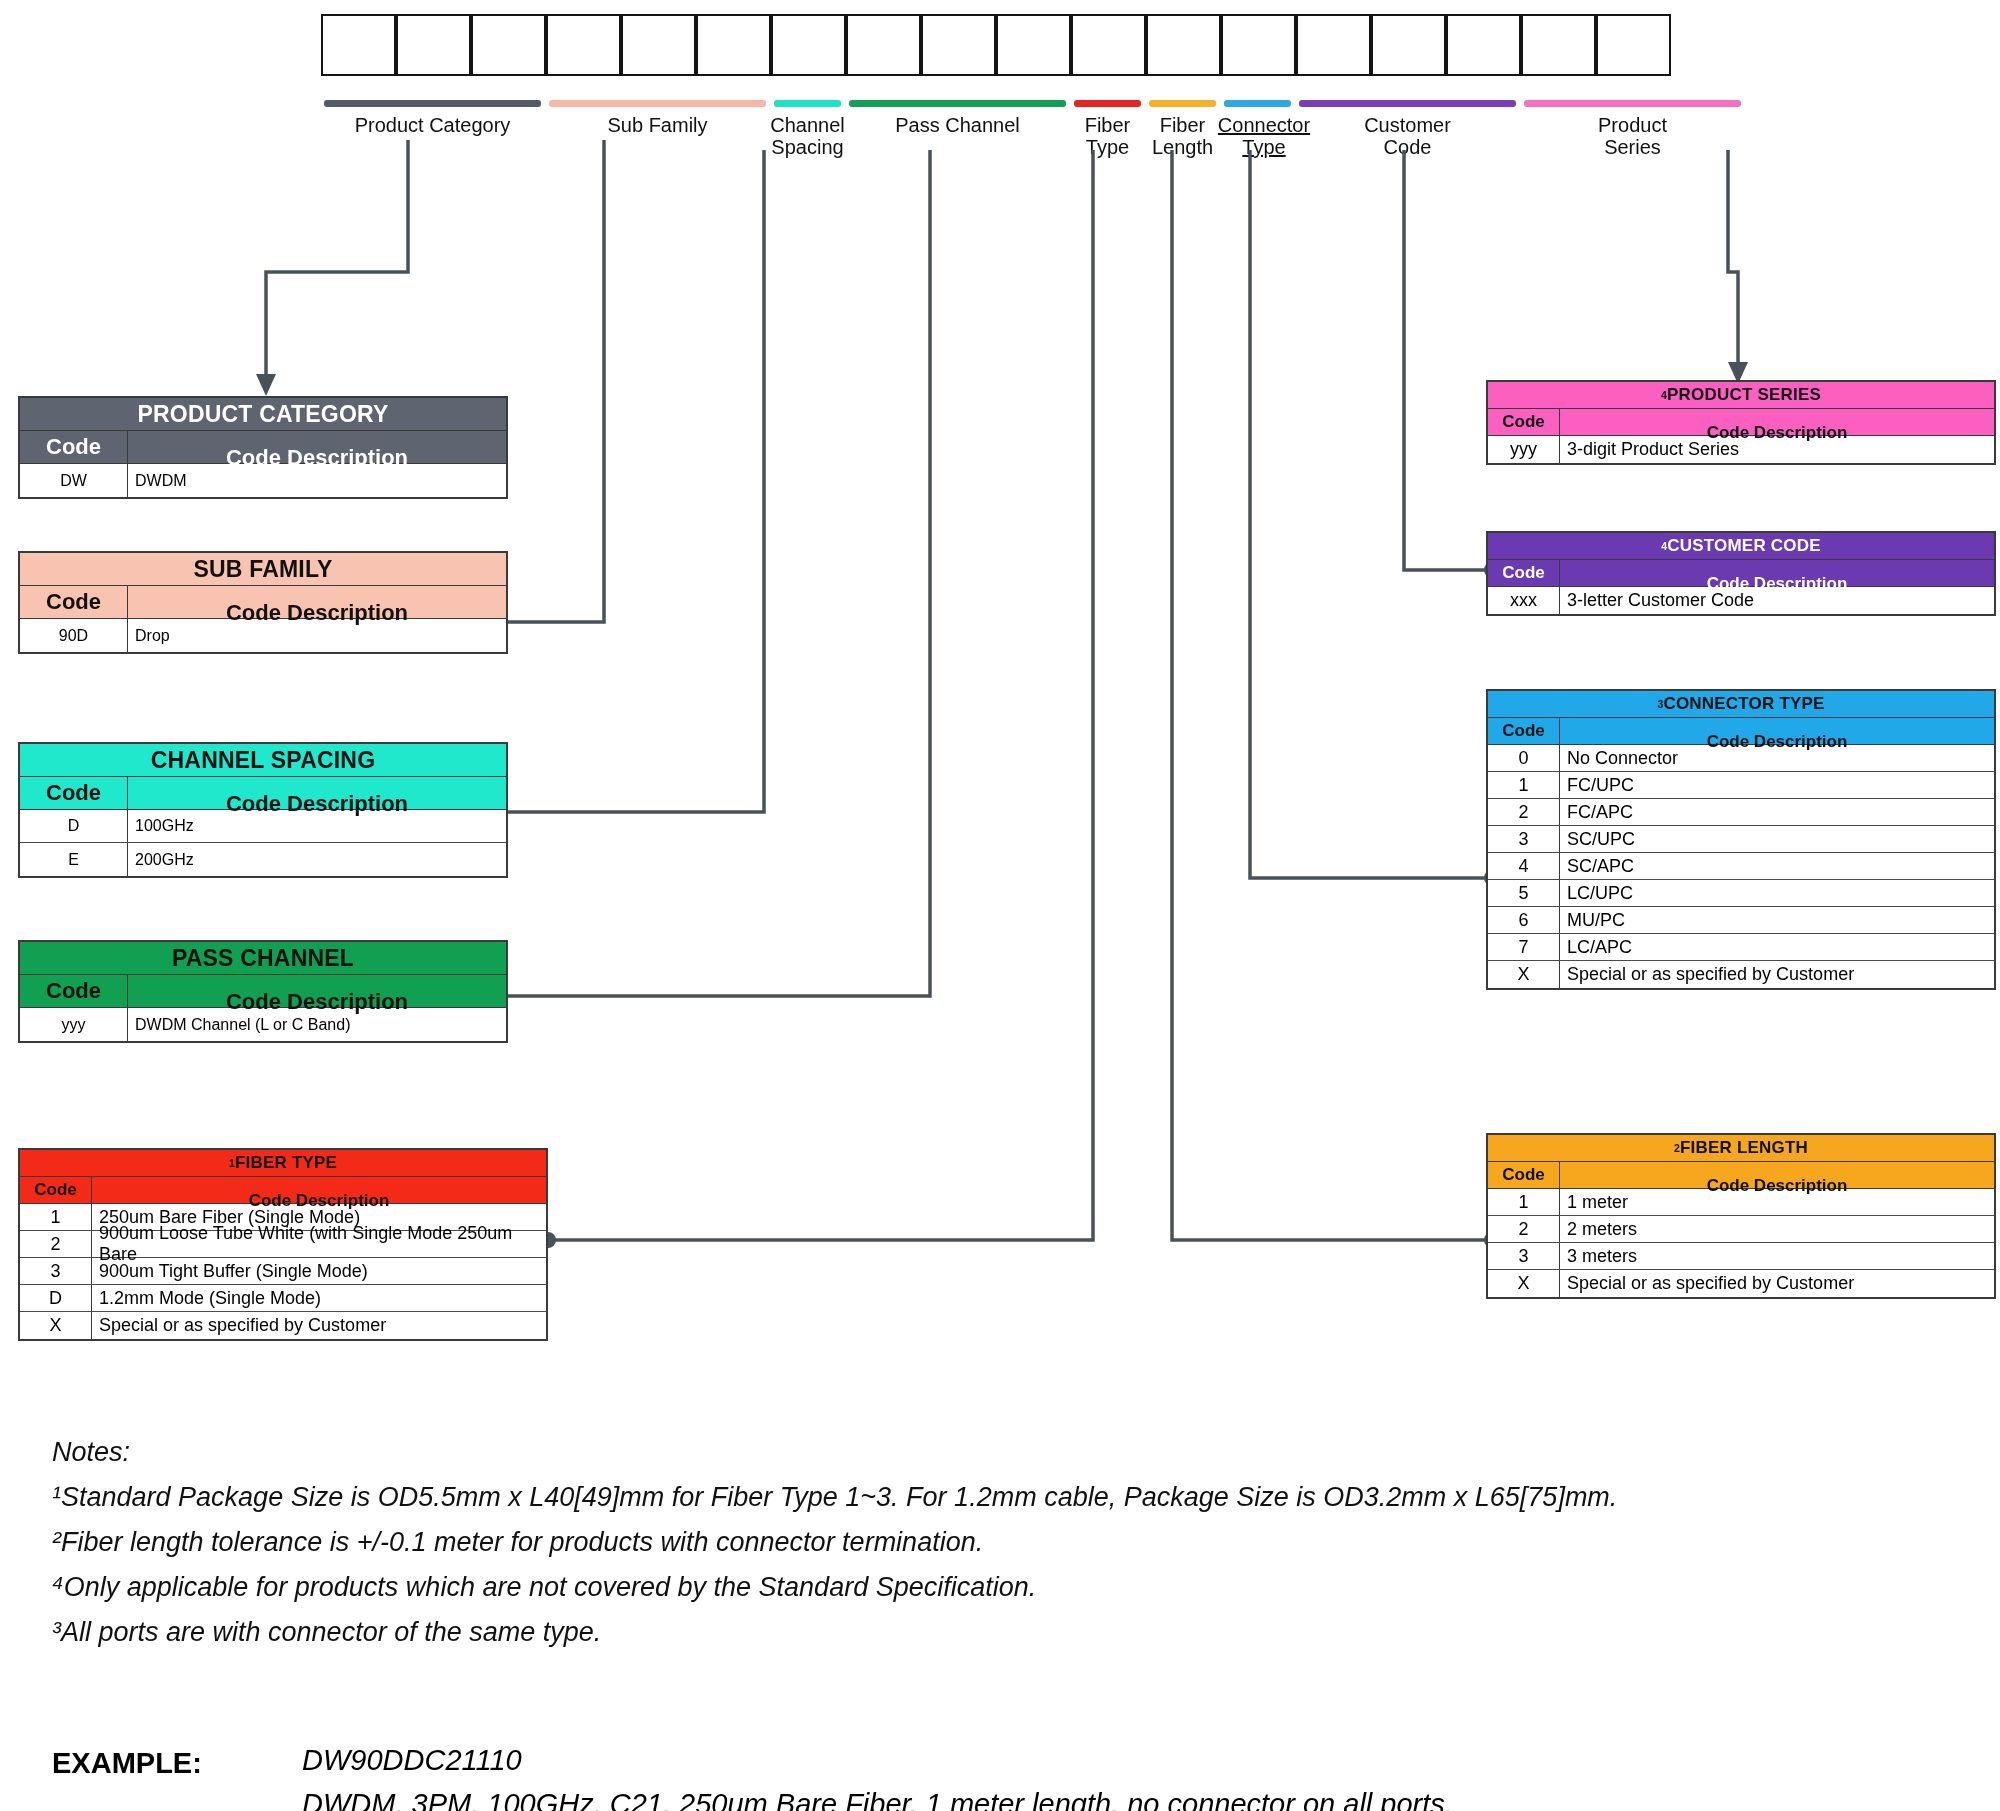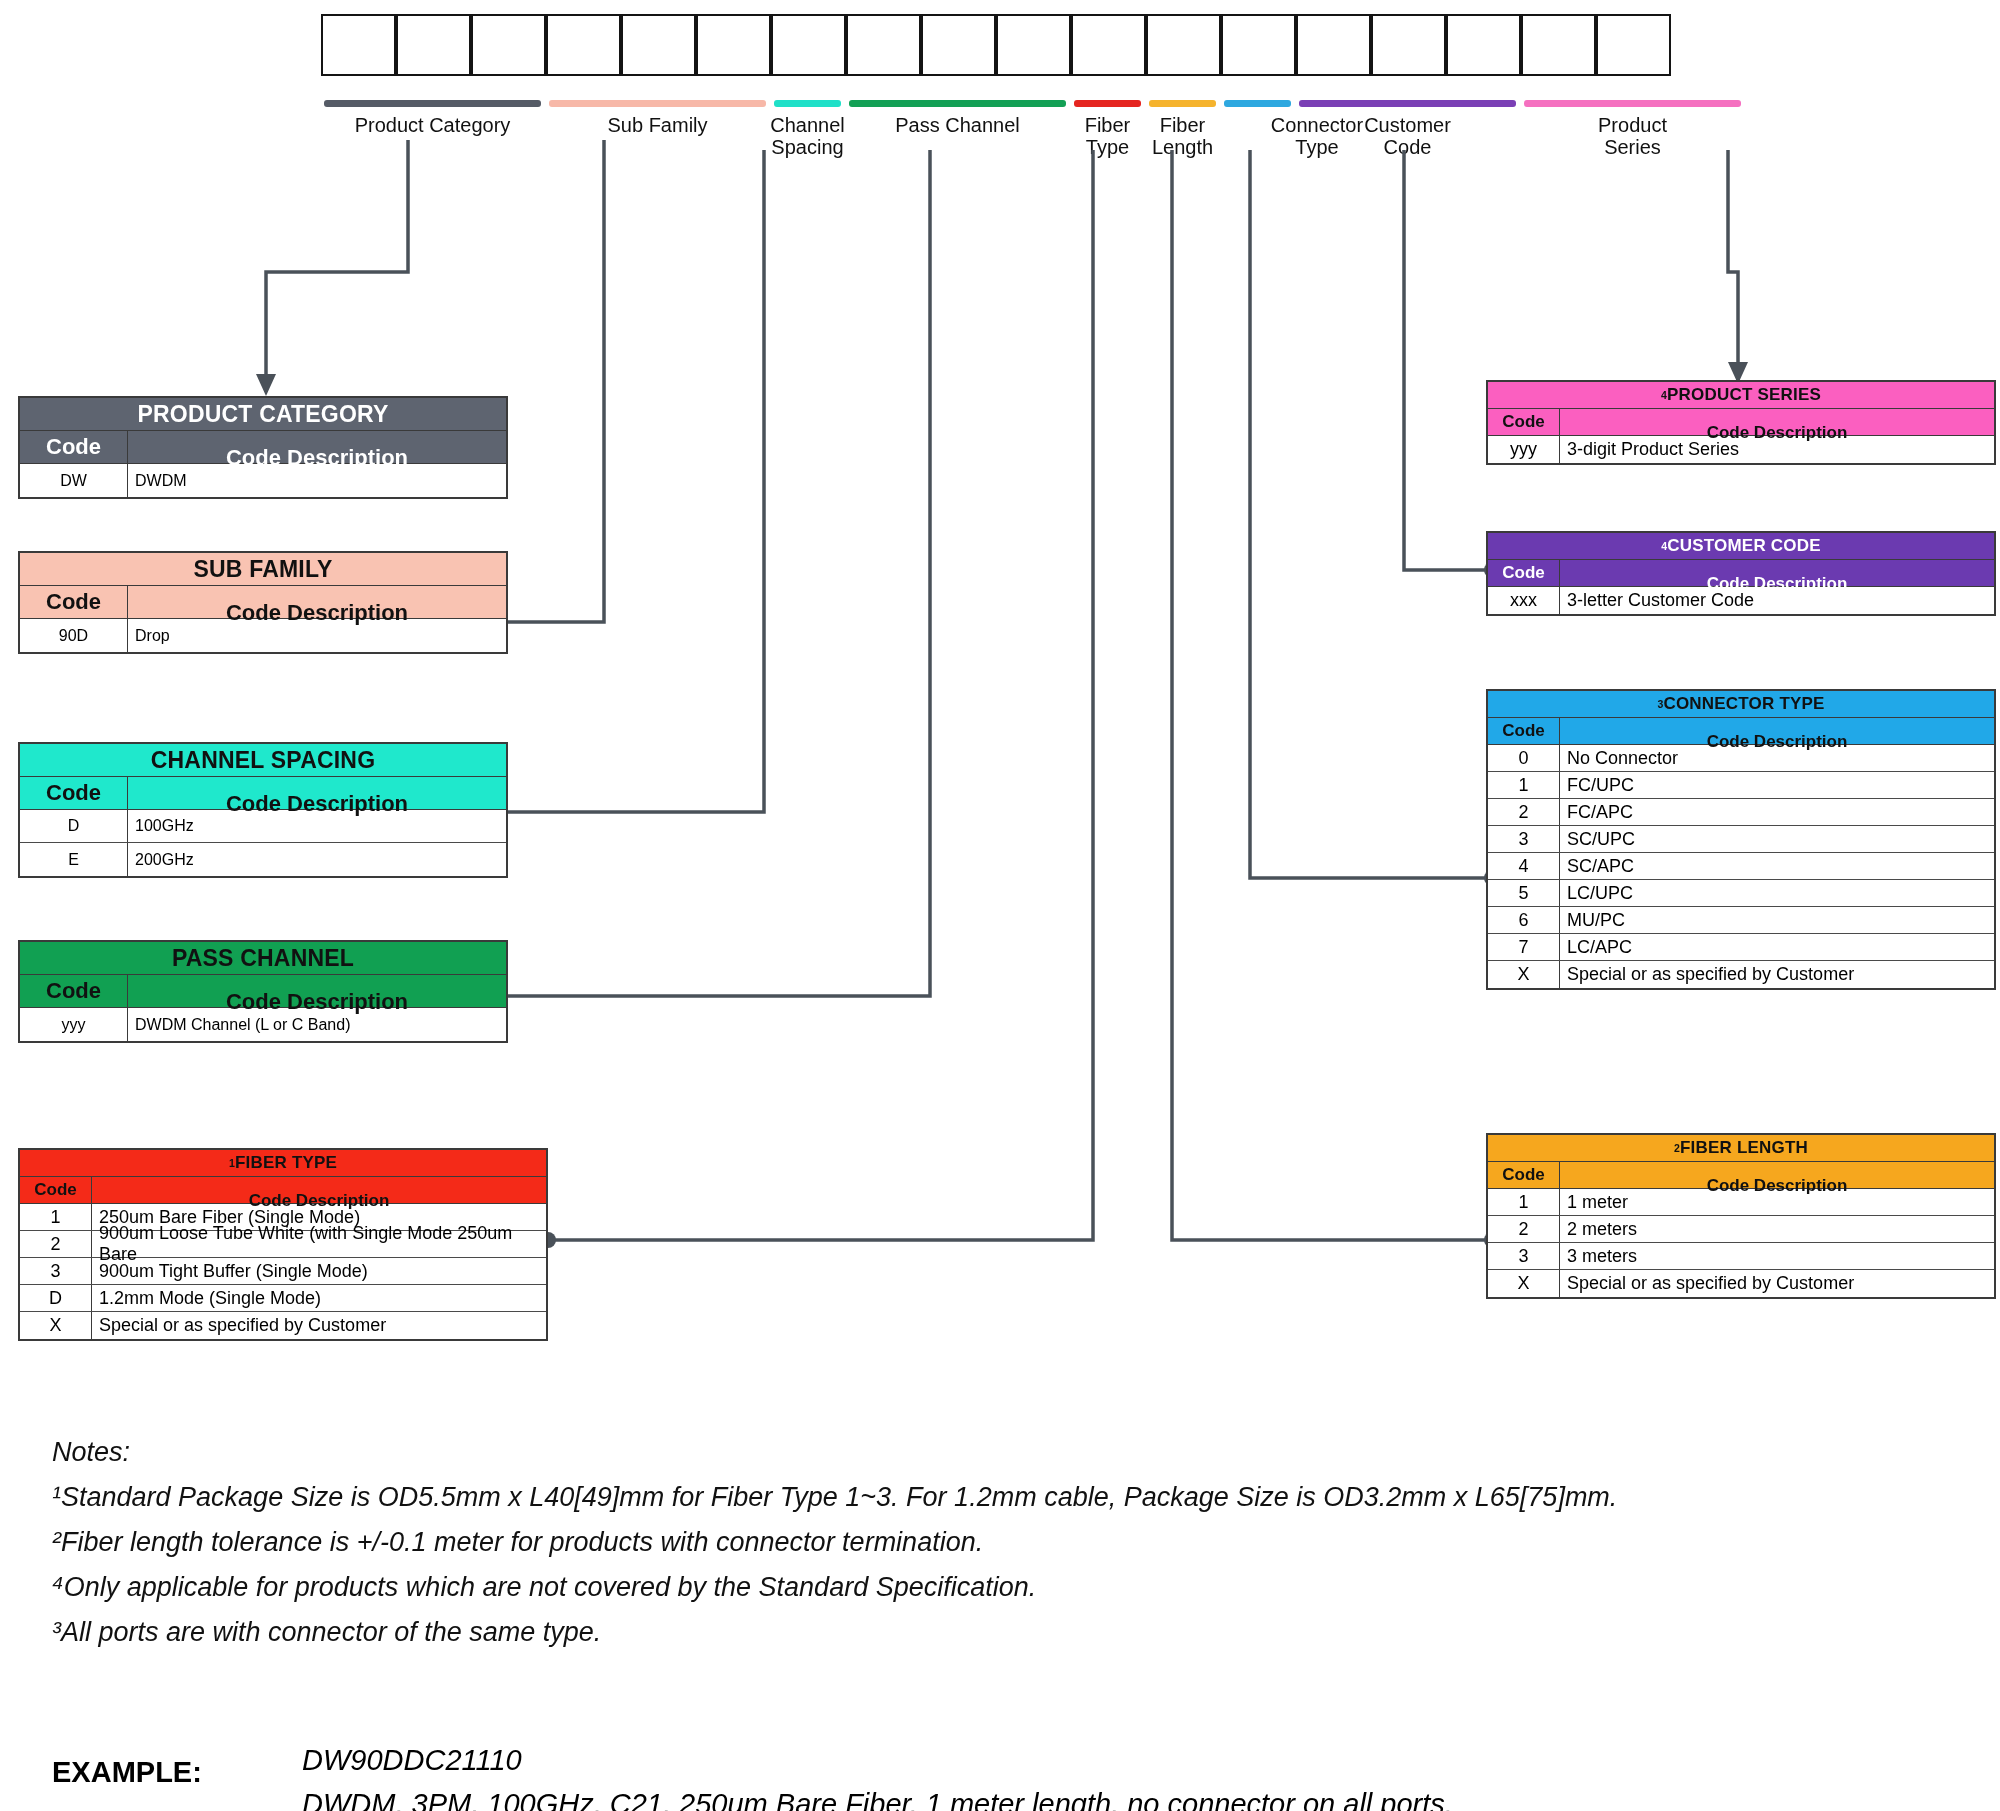--- a/index.html
+++ b/index.html
@@ -42,21 +42,21 @@
   .sml .ttitle{font-size:17px;height:27px;}
   .sml .thead{font-size:17px;height:27px;}
   .sml .thead .c1{width:72px;}
   .sml .trow{font-size:18px;height:27px;}
   .sml .trow .c1{width:72px;}
 
   
   #notes{position:absolute;left:52px;top:1430px;width:1700px;font-style:italic;font-size:27px;line-height:45px;color:#111;}
   #notes .nline{white-space:nowrap;}
   #example{position:absolute;left:52px;top:1738px;width:1800px;font-style:italic;font-size:29px;line-height:44px;}
-  #example .exlabel{position:absolute;left:0;top:12px;font-weight:bold;font-style:normal;font-size:29px;}
+  #example .exlabel{position:absolute;left:0;top:3px;font-weight:bold;font-style:normal;font-size:29px;}
   #example .exbody{margin-left:250px;}
 </style>
 </head>
 <body>
 
 <div id="boxrow">
     <div class="codebox" style="left: 321px;"></div>
     <div class="codebox" style="left: 396px;"></div>
     <div class="codebox" style="left: 471px;"></div>
     <div class="codebox" style="left: 546px;"></div>
@@ -86,21 +86,21 @@
 Spacing</div>
     <div class="colorbar" style="left: 849px; top: 100px; width: 217px; background: rgb(19, 160, 85);"></div>
     <div class="fieldlabel" style="left: 829px; top: 114px; width: 257px;">Pass Channel</div>
     <div class="colorbar" style="left: 1074px; top: 100px; width: 67px; background: rgb(229, 37, 32);"></div>
     <div class="fieldlabel" style="left: 1052.5px; top: 114px; width: 110px;">Fiber
 Type</div>
     <div class="colorbar" style="left: 1149px; top: 100px; width: 67px; background: rgb(245, 179, 45);"></div>
     <div class="fieldlabel" style="left: 1127.5px; top: 114px; width: 110px;">Fiber
 Length</div>
     <div class="colorbar" style="left: 1224px; top: 100px; width: 67px; background: rgb(46, 168, 224);"></div>
-    <div class="fieldlabel" style="left: 1262px; top: 114px; width: 110px;">Connector
+    <div class="fieldlabel" style="left: 1209px; top: 114px; width: 110px; text-decoration: underline;">Connector
 Type</div>
     <div class="colorbar" style="left: 1299px; top: 100px; width: 217px; background: rgb(122, 63, 181);"></div>
     <div class="fieldlabel" style="left: 1279px; top: 114px; width: 257px;">Customer
 Code</div>
     <div class="colorbar" style="left: 1524px; top: 100px; width: 217px; background: rgb(245, 112, 192);"></div>
     <div class="fieldlabel" style="left: 1504px; top: 114px; width: 257px;">Product
 Series</div>
   </div>
 
 <svg id="wires" viewBox="0 0 2000 1811">

